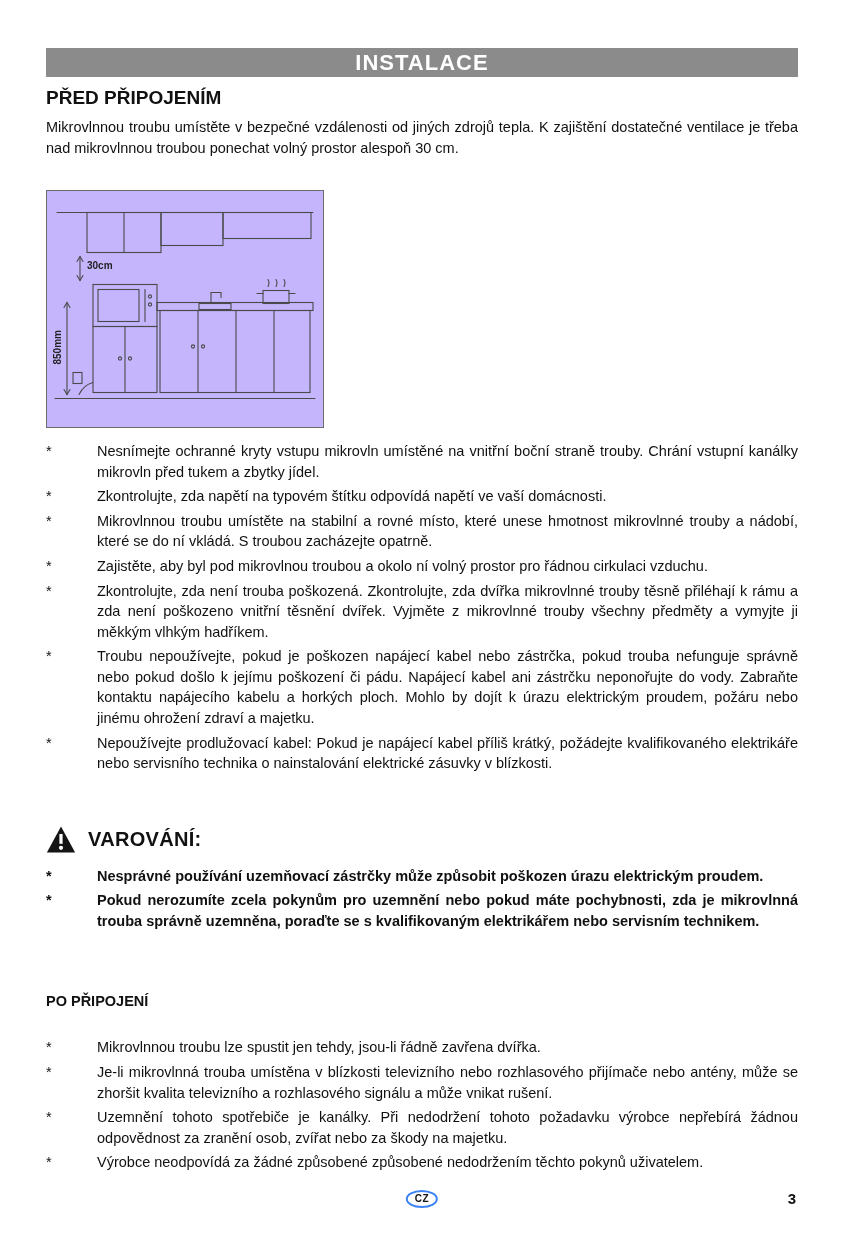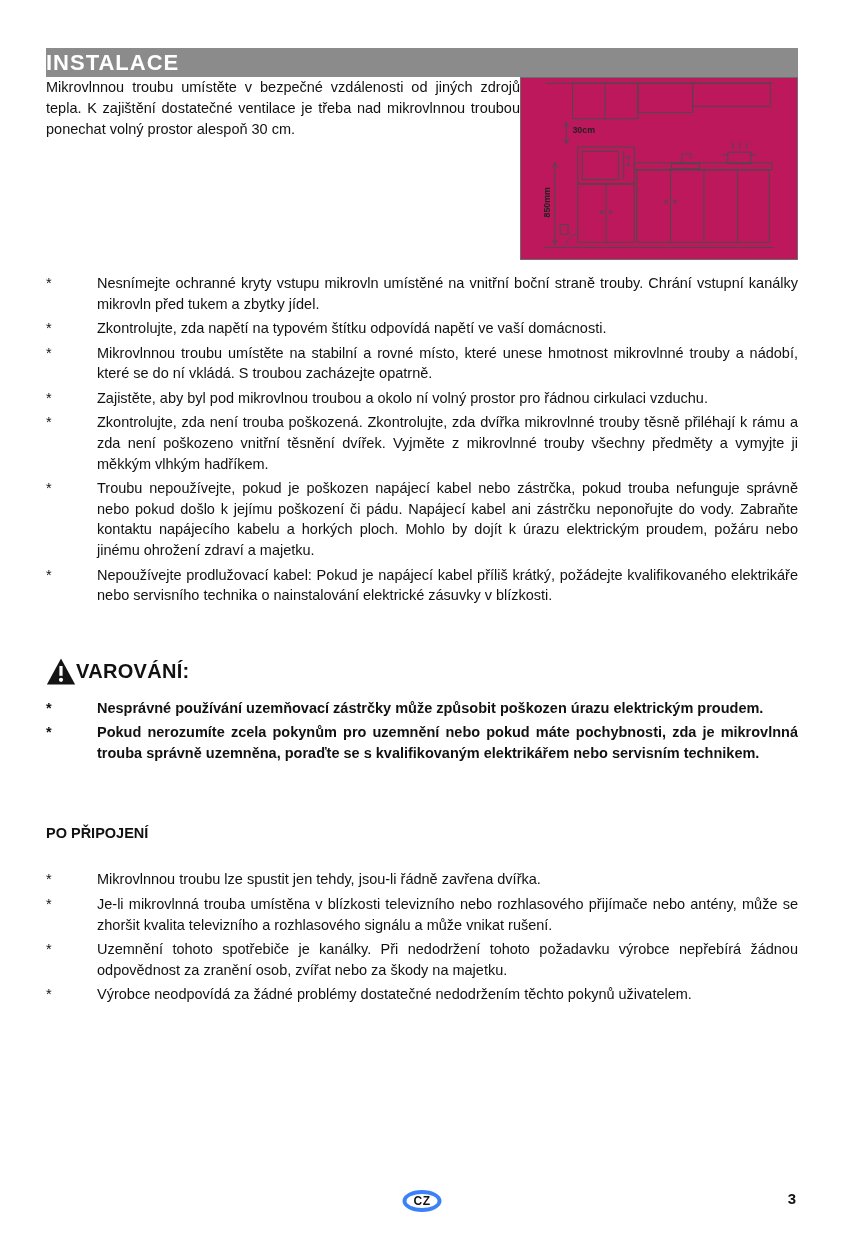--- a/index.html
+++ b/index.html
@@ -2,61 +2,62 @@
 <html><head>
 <meta charset="utf-8">
 <style>
   html,body{margin:0;padding:0;}
   .page{
     width:844px;height:1240px;position:relative;background:#ffffff;
     font-family:"Liberation Sans", sans-serif;color:#111;overflow:hidden;
   }
   .content{padding:48px 46px 0 46px;}
   .header-bar{
-    background:#8b8b8b;color:#fff;font-weight:bold;
+    background:#8b8b8b;color:#fff;text-align:center;font-weight:bold;
     font-size:22px;line-height:29px;height:29px;letter-spacing:1px;
   }
   .section-title{font-size:19px;font-weight:bold;margin:10px 0 8px 0;}
-  .top-row{display:flex;gap:0;align-items:flex-start;}
+  .top-row{display:flex;gap:31px;align-items:flex-start;flex-direction:column;}
   .top-text{flex:1;font-size:14.5px;line-height:1.45;text-align:justify;}
   .top-text p{margin:0;}
   .illustration-box{
-    width:278px;height:183px;border:1px solid #6e6e6e;flex:none;
-    box-sizing:border-box;background:#be185d;
+    width:278px;height:238px;border:1px solid #6e6e6e;flex:none;
+    box-sizing:border-box;background:#c4b5fd;
   }
   .illustration-box svg{display:block;width:100%;height:100%;}
   .dim-label{font-size:10px;font-weight:bold;fill:#222;font-family:"Liberation Sans",sans-serif;}
   .bullets{margin-top:13px;}
   .bullet{display:flex;font-size:14.5px;line-height:1.42;margin-bottom:4px;}
   .bullet .marker{width:19px;flex:none;}
   .bullet .text{flex:1;text-align:justify;margin-left:32px;}
   .bold-bullet .text, .bold-bullet .marker{font-weight:bold;}
-  .callout-header{display:flex;align-items:center;margin-bottom:13px;}
+  .callout-header{display:flex;align-items:center;gap:12px;margin-bottom:13px;}
   .callout-header .title{font-size:20px;font-weight:bold;letter-spacing:0.3px;}
   .warning-section{margin-top:52px;}
   .note-section{margin-top:62px;}
   .note-text{font-size:14.5px;line-height:1.45;text-align:justify;margin:0;}
   .sub-heading{font-size:14.5px;font-weight:bold;margin:26px 0 28px 0;}
   .footer{position:absolute;left:0;bottom:30px;width:100%;height:20px;}
   .cz-badge{
     position:absolute;left:50%;transform:translateX(-50%);
-    border:4px solid #3b82f6;border-radius:50%;font-size:12px;font-weight:bold;
+    border:2px solid #3b82f6;border-radius:50%;font-size:10px;font-weight:bold;
     padding:1px 7px;line-height:12px;letter-spacing:0.5px;
   }
   .page-num{position:absolute;right:48px;top:0;font-size:15px;font-weight:bold;}
   .icon{flex:none;display:inline-flex;}
 </style>
 </head>
 <body>
 
 <div class="page">
   <div class="content">
 
     <div class="header-bar">INSTALACE</div>
 
+    <div class="section-title">PŘED PŘIPOJENÍM</div>
 
     <div class="top-row">
       <div class="top-text">
         <p>Mikrovlnnou troubu umístěte v bezpečné vzdálenosti od jiných zdrojů tepla. K zajištění dostatečné ventilace je třeba nad mikrovlnnou troubou ponechat volný prostor alespoň 30 cm.</p>
       </div>
 
       <div class="illustration-box">
         <svg viewBox="0 0 276 205">
           <g stroke="#4a4a4a" fill="none" stroke-width="1.1" stroke-linecap="round">
 
@@ -177,21 +178,21 @@
         <div class="bullet">
           <span class="marker">*</span>
           <span class="text">Je-li mikrovlnná trouba umístěna v blízkosti televizního nebo rozhlasového přijímače nebo antény, může se zhoršit kvalita televizního a rozhlasového signálu a může vnikat rušení.</span>
         </div>
         <div class="bullet">
           <span class="marker">*</span>
           <span class="text">Uzemnění tohoto spotřebiče je kanálky. Při nedodržení tohoto požadavku výrobce nepřebírá žádnou odpovědnost za zranění osob, zvířat nebo za škody na majetku.</span>
         </div>
         <div class="bullet">
           <span class="marker">*</span>
-          <span class="text">Výrobce neodpovídá za žádné problémy dostatečné nedodržením těchto pokynů uživatelem.</span>
+          <span class="text">Výrobce neodpovídá za žádné způsobené způsobené nedodržením těchto pokynů uživatelem.</span>
         </div>
       </div>
     </div>
 
   </div>
 
   <div class="footer">
     <span class="cz-badge">CZ</span>
     <span class="page-num">3</span>
   </div>

